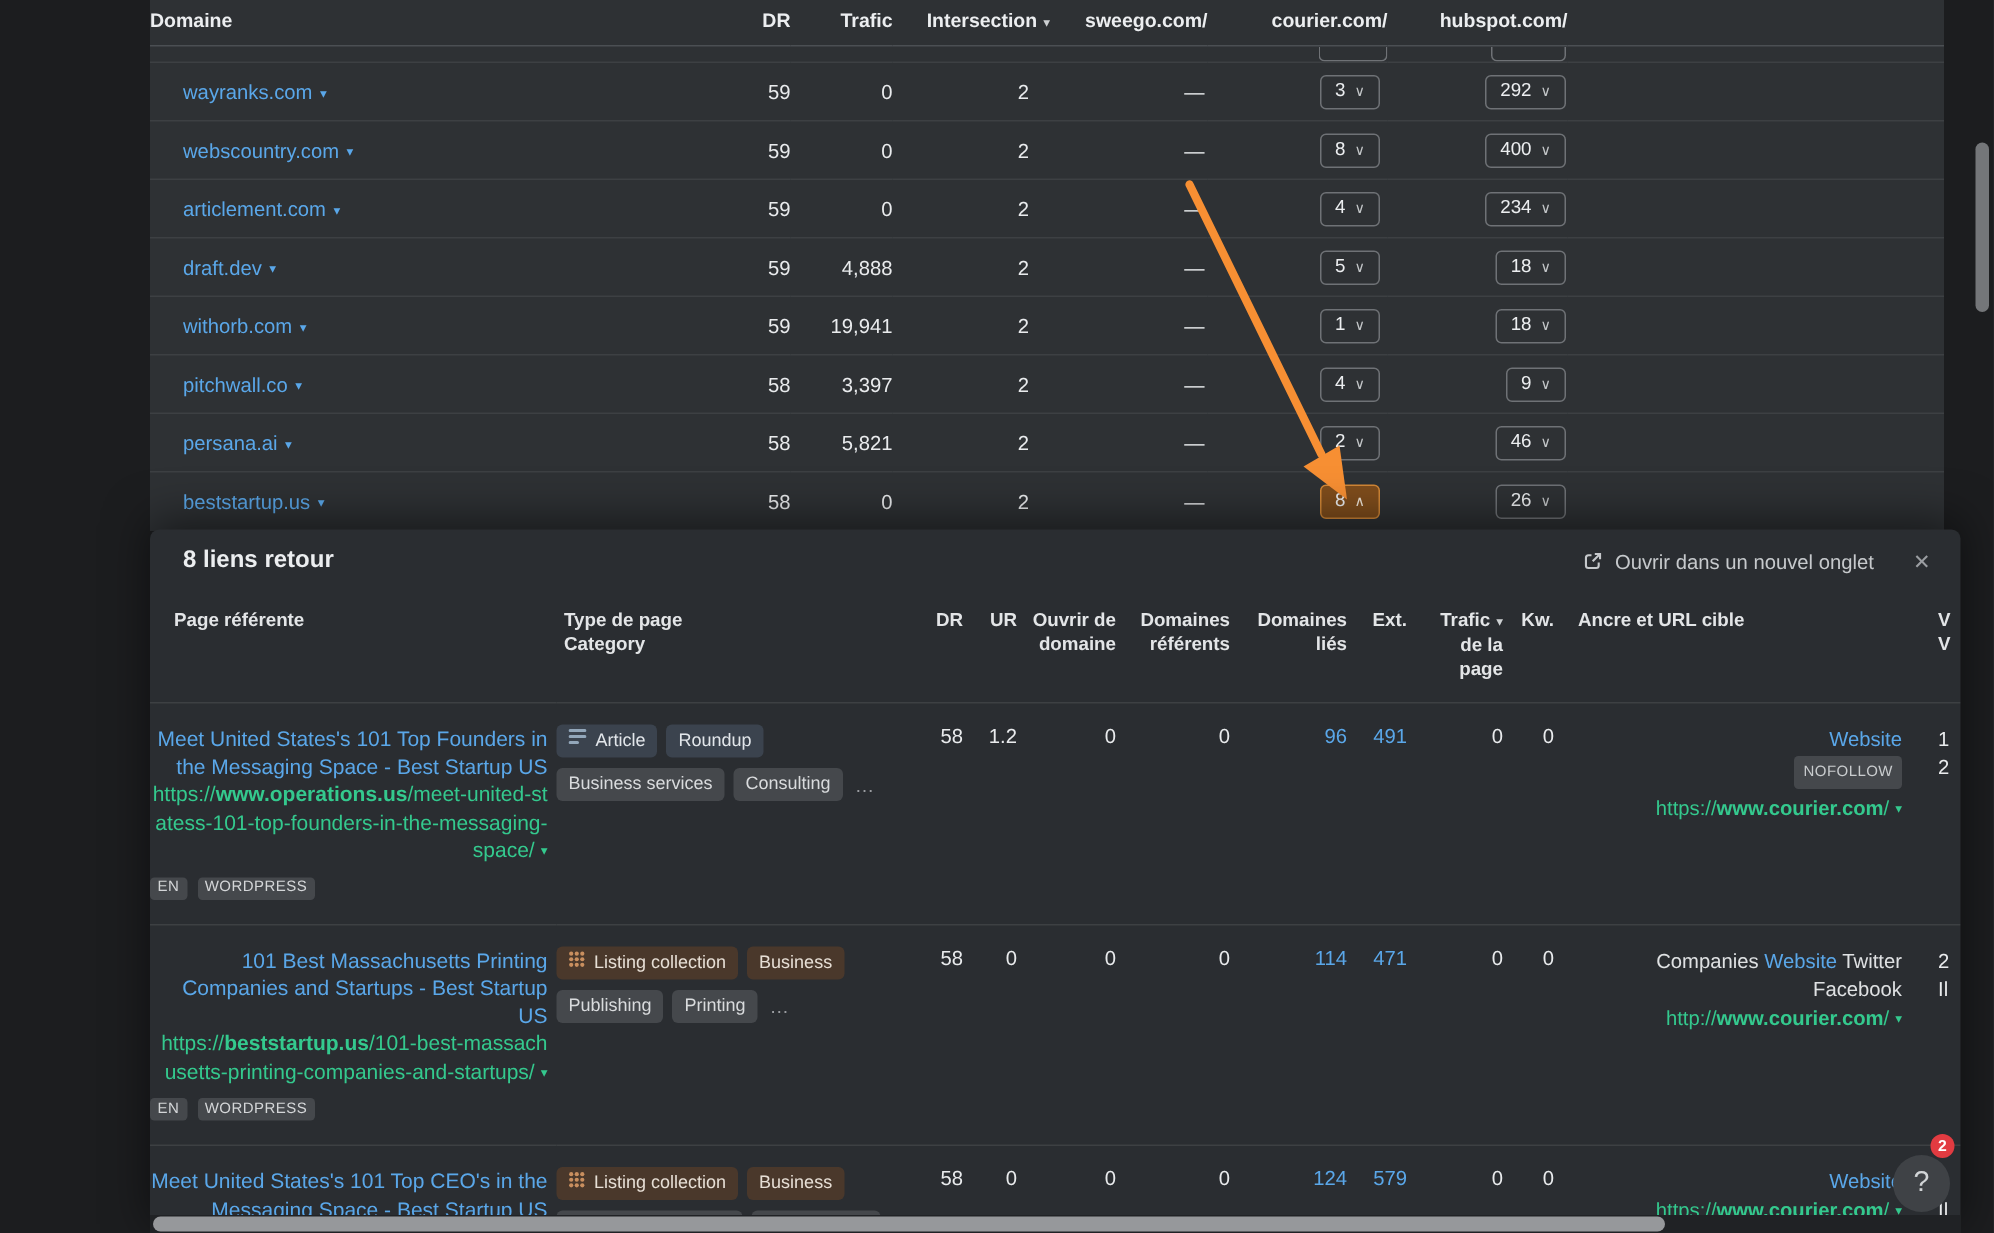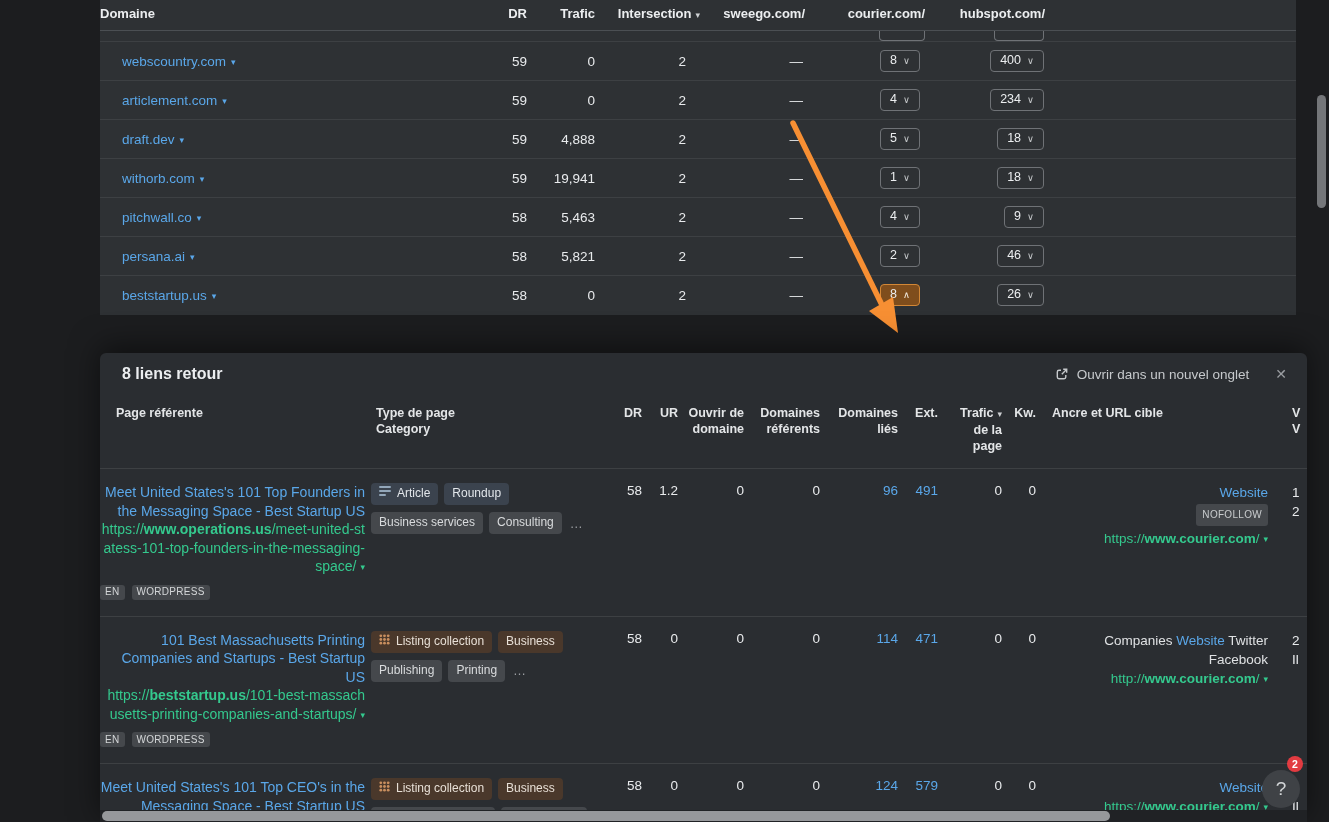--- a/index.html
+++ b/index.html
@@ -139,20 +139,36 @@
       </tr>
     </thead>
     <tbody>
       <tr class="partial">
         <td colspan="8">
           <div class="btn-frag frag-1"></div>
           <div class="btn-frag frag-2"></div>
         </td>
       </tr>
       <tr>
+        <td class="c-domain"><span class="domain-link">wayranks.com</span><span class="caret-b">▾</span></td>
+        <td>59</td>
+        <td>0</td>
+        <td class="c-inter">2</td>
+        <td class="c-sweego">—</td>
+        <td class="c-courier"><span class="select-btn">
+              <span>3</span>
+              <span class="chev"></span>
+            </span></td>
+        <td class="c-hubspot"><span class="select-btn">
+              <span>292</span>
+              <span class="chev"></span>
+            </span></td>
+        <td></td>
+      </tr>
+      <tr>
         <td class="c-domain"><span class="domain-link">webscountry.com</span><span class="caret-b">▾</span></td>
         <td>59</td>
         <td>0</td>
         <td class="c-inter">2</td>
         <td class="c-sweego">—</td>
         <td class="c-courier"><span class="select-btn">
               <span>8</span>
               <span class="chev"></span>
             </span></td>
         <td class="c-hubspot"><span class="select-btn">
@@ -205,21 +221,21 @@
             </span></td>
         <td class="c-hubspot"><span class="select-btn">
               <span>18</span>
               <span class="chev"></span>
             </span></td>
         <td></td>
       </tr>
       <tr>
         <td class="c-domain"><span class="domain-link">pitchwall.co</span><span class="caret-b">▾</span></td>
         <td>58</td>
-        <td>5,463</td>
+        <td>3,397</td>
         <td class="c-inter">2</td>
         <td class="c-sweego">—</td>
         <td class="c-courier"><span class="select-btn">
               <span>4</span>
               <span class="chev"></span>
             </span></td>
         <td class="c-hubspot"><span class="select-btn">
               <span>9</span>
               <span class="chev"></span>
             </span></td>

